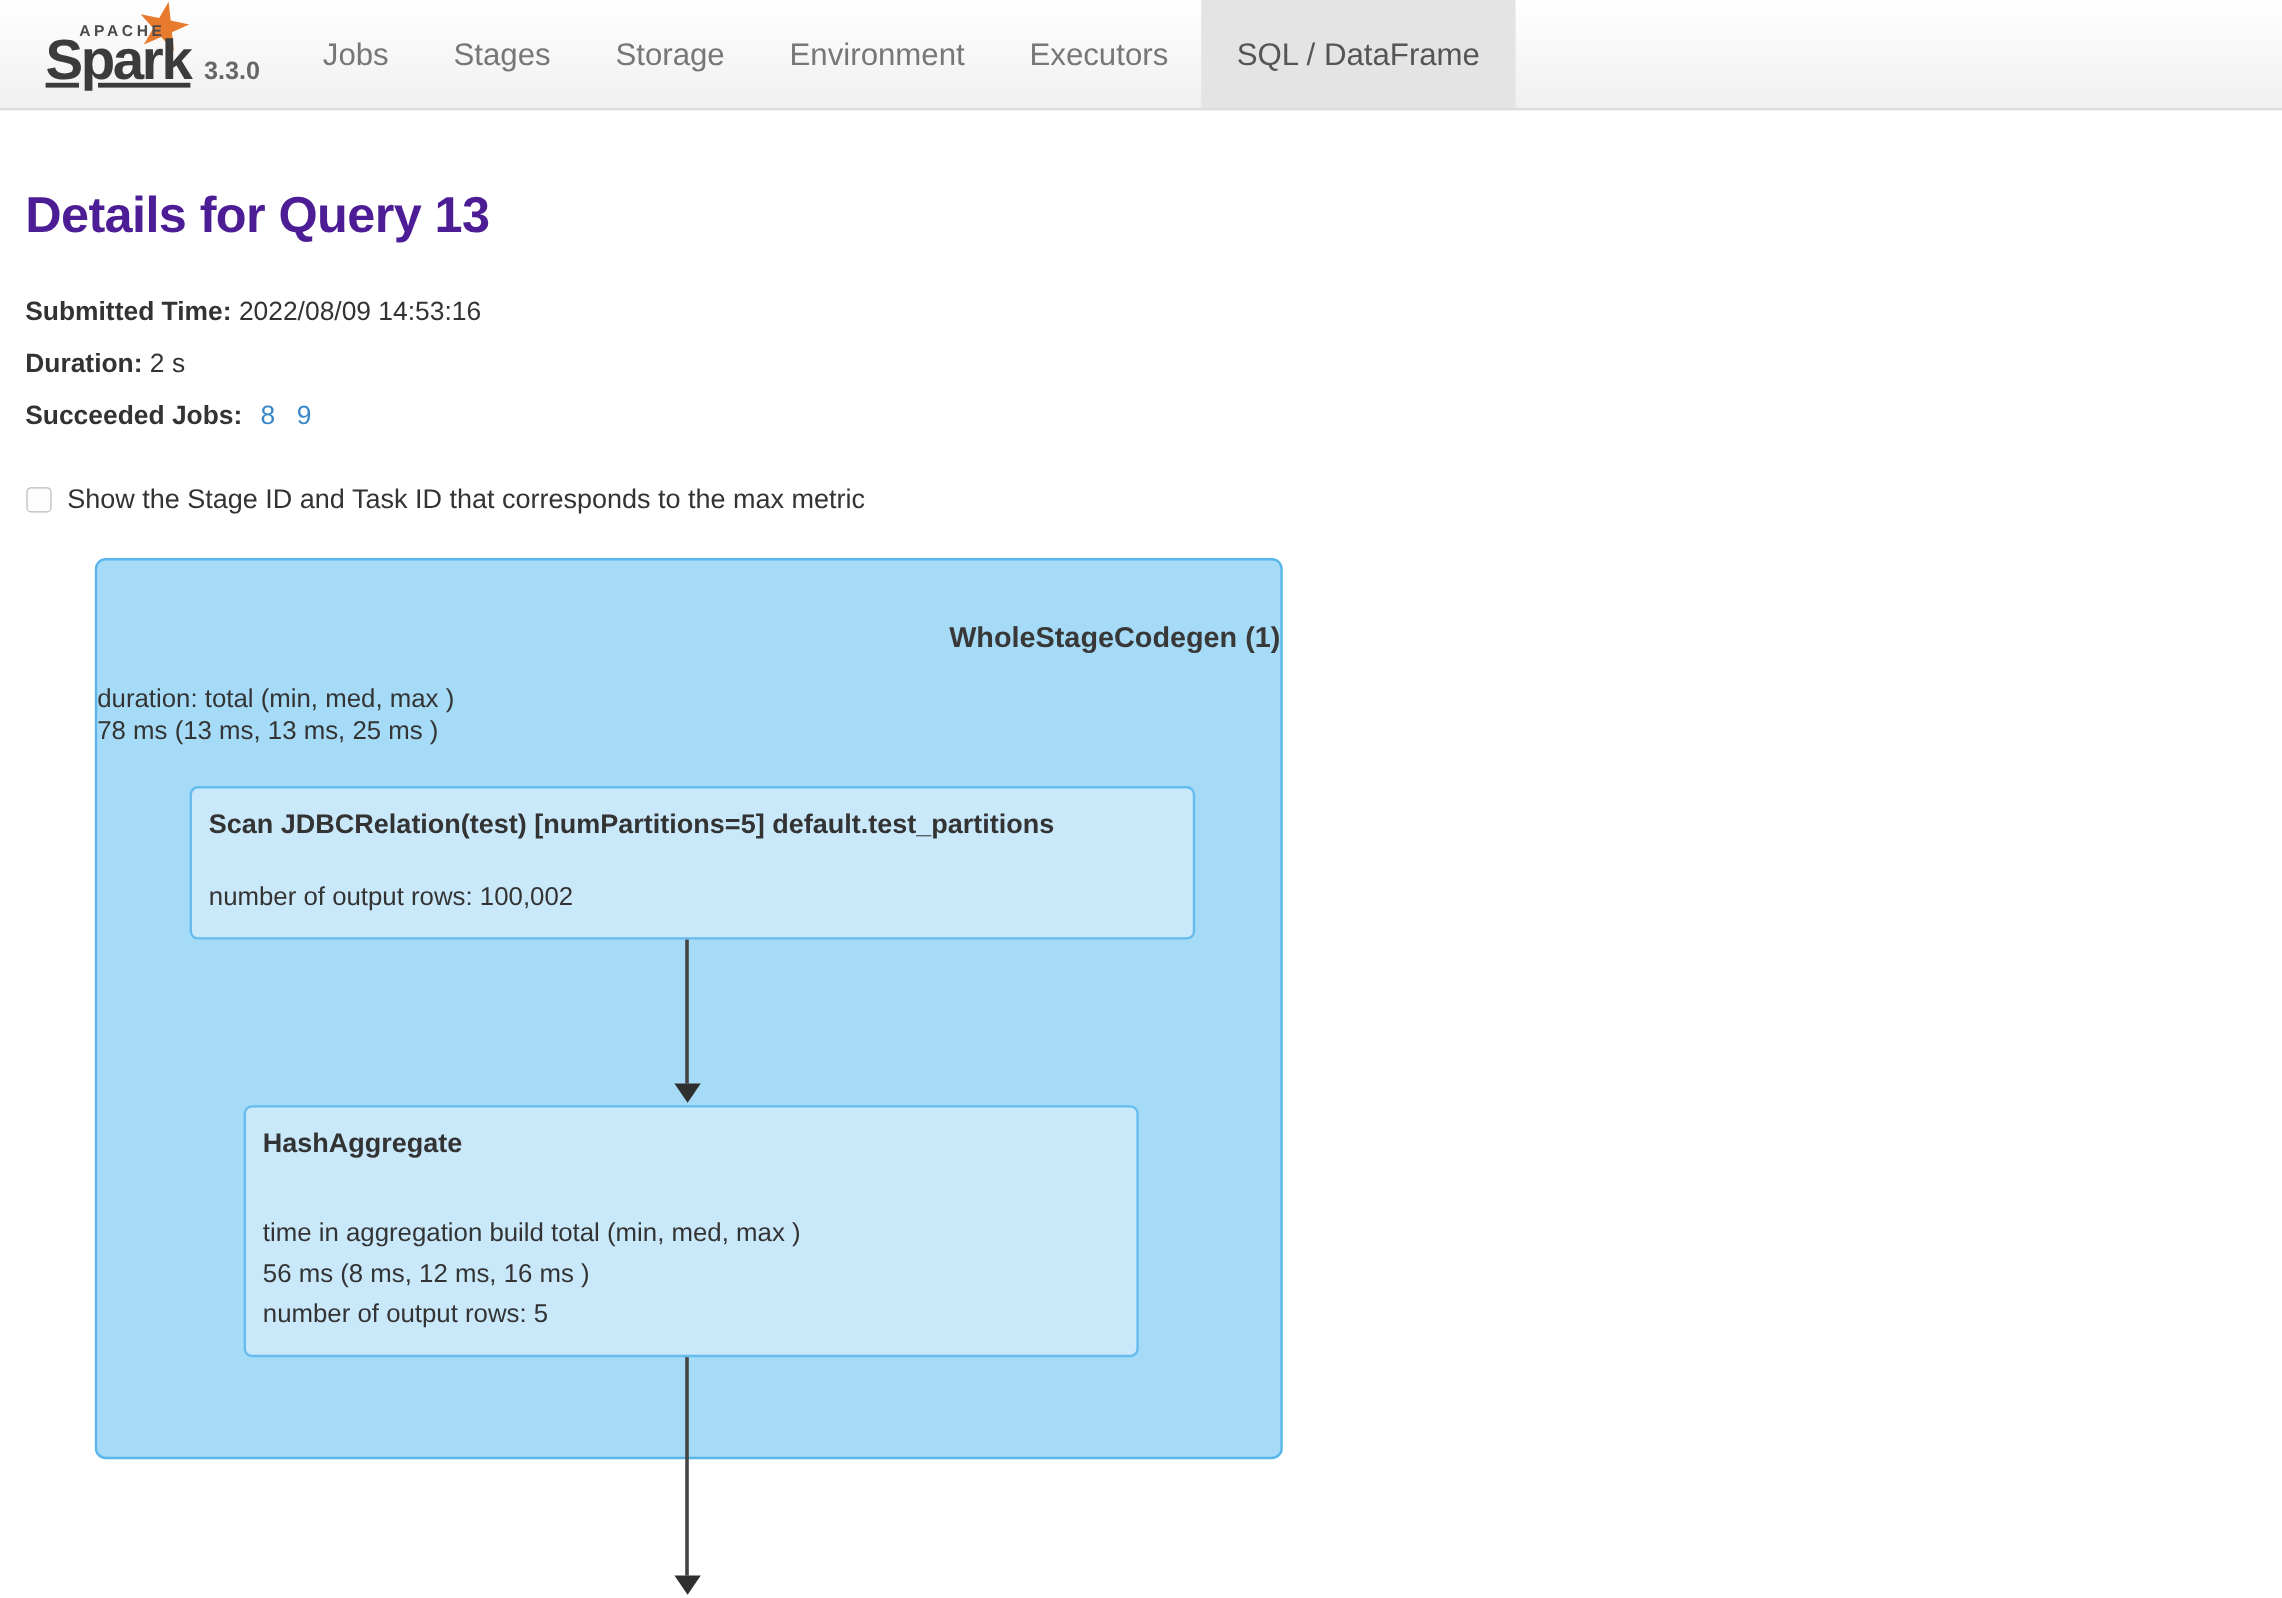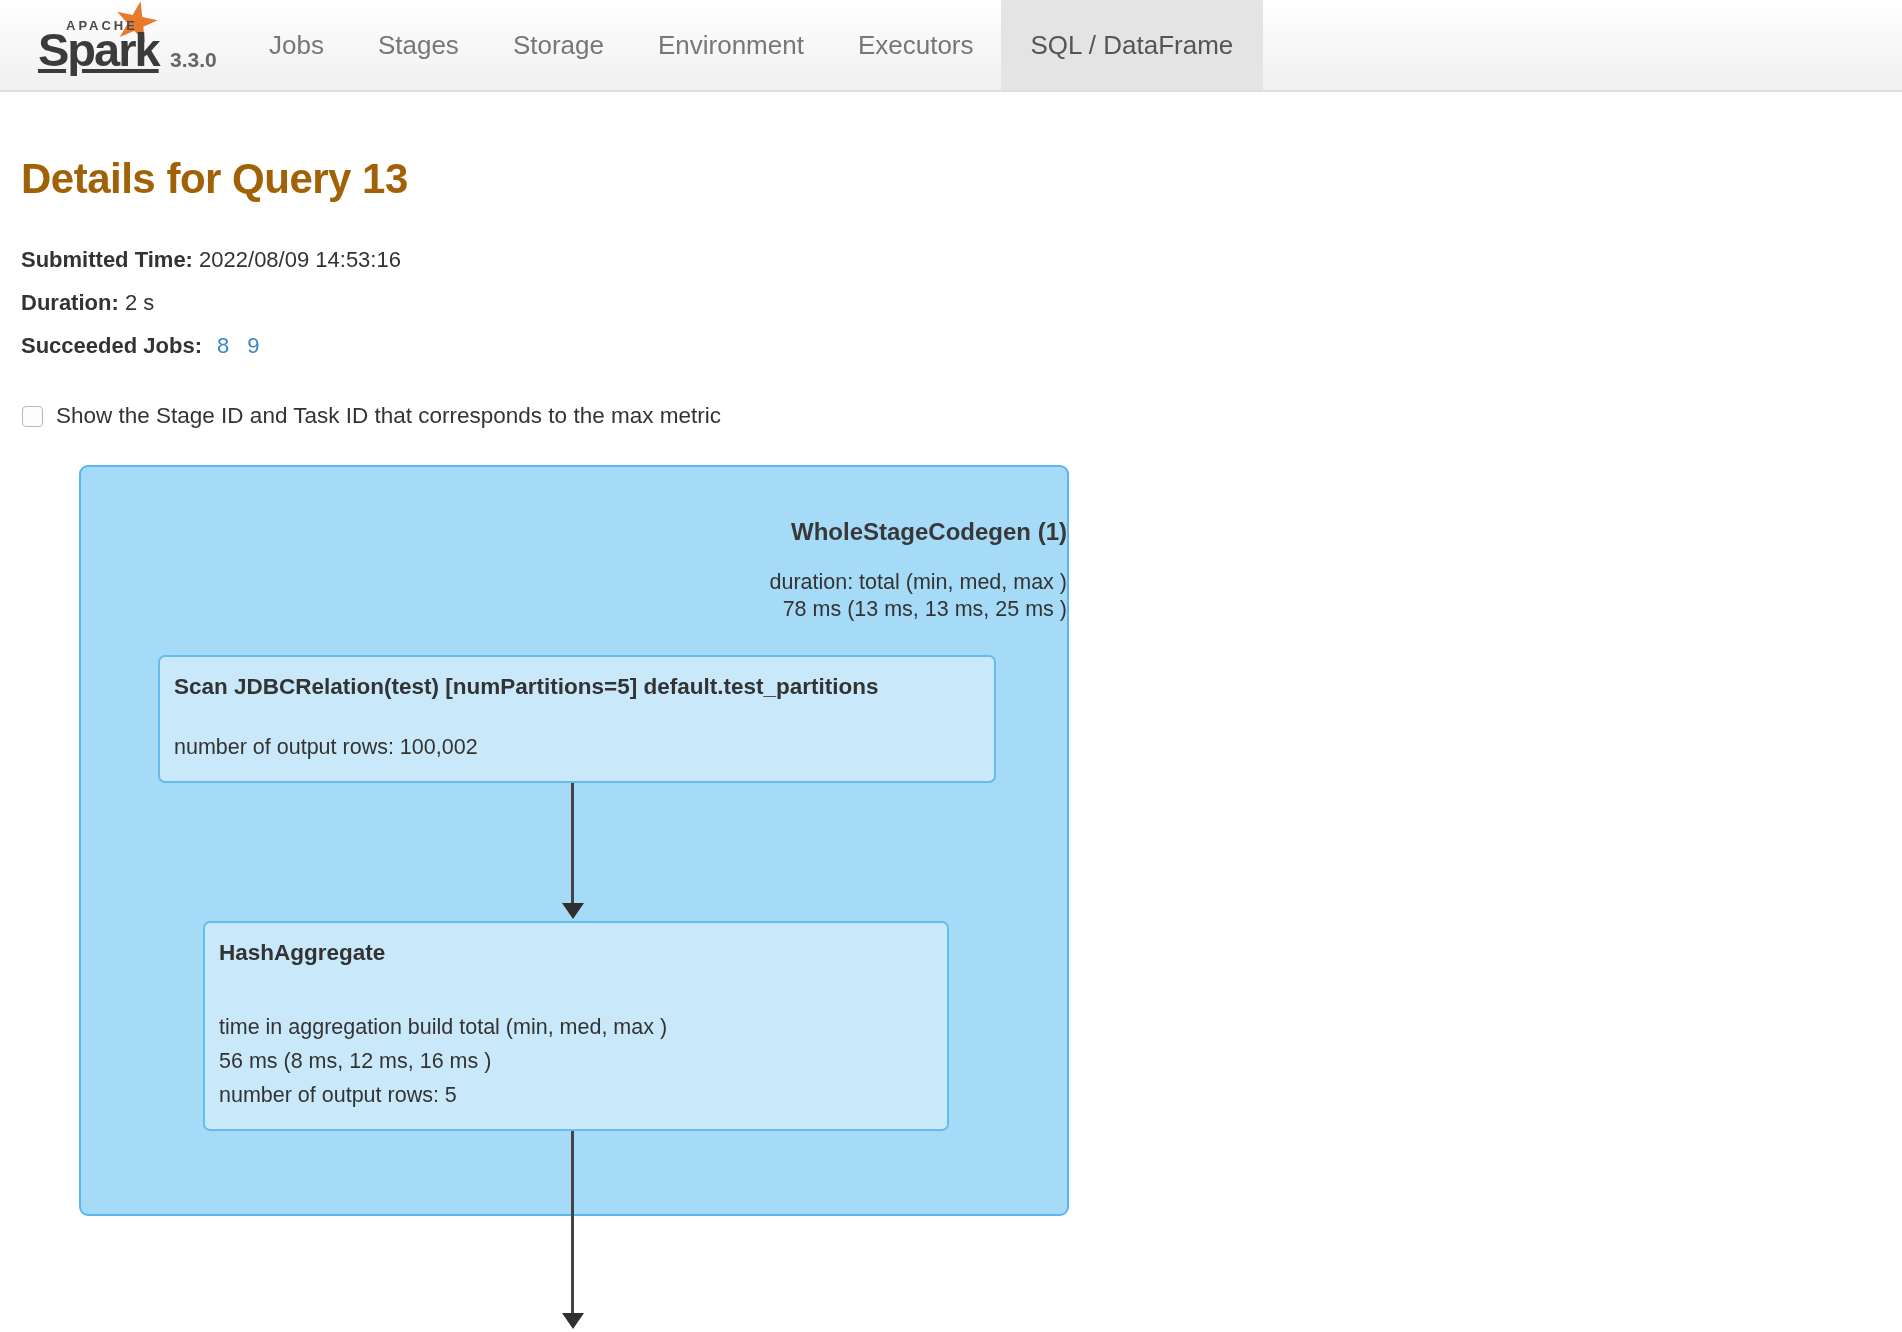--- a/index.html
+++ b/index.html
@@ -19,38 +19,38 @@
   .logo-version { position:absolute; left:152px; top:48px; font-size:21px; font-weight:bold;
     color:#666; }
   .nav { display:flex; align-items:stretch; list-style:none; margin-left:6px; }
   .nav-item { display:flex; align-items:center; padding:16px 27px; font-size:26px;
     color:#777; cursor:pointer; text-decoration:none; }
   .nav-item.active { background:#e4e4e4; color:#555; padding:0 30px; }
 
   
   .main { padding-left:21px; }
   .page-title { margin:64px 0 0 0; font-size:42px; line-height:46px; font-weight:bold;
-    color:#a16207; letter-spacing:-0.5px; }
+    color:#4c1d95; letter-spacing:-0.5px; }
   .meta { margin-top:36px; font-size:22px; line-height:43px; list-style:none; }
   .meta b { font-weight:bold; }
   .meta a { color:#3a87c8; text-decoration:none; cursor:pointer; }
   .job-links a { margin-right:9px; }
   .checkbox-row { margin-top:36px; display:flex; align-items:center; font-size:22.5px;
     color:#333; }
   .checkbox-row input { appearance:none; -webkit-appearance:none; width:21px; height:21px;
     border:1px solid #b9b9b9; border-radius:4px; background:#fdfdfd; margin:0 13px 0 1px;
     cursor:pointer; flex:0 0 auto; }
 
   
   .plan { position:relative; margin-top:36px; margin-left:58px; height:868px; }
   .cluster { position:absolute; left:0; top:0; width:990px; height:751px;
     background:#a6dbf7; border:2px solid #5bb6eb; border-radius:9px; }
   .cluster-title { margin-top:51px; text-align:right;
     font-size:24px; font-weight:bold; color:#383838; }
-  .cluster-metrics { margin-top:23px; text-align:right;
+  .cluster-metrics { margin-top:23px; text-align:left;
     font-size:21.5px; line-height:27px; color:#333; }
   .node { position:absolute; background:#c9e9fb; border:2px solid #66bcee;
     border-radius:7px; display:flex; flex-direction:column; justify-content:space-between;
     padding:17px 14px; z-index:1; }
   .node-title { font-size:22.5px; font-weight:bold; color:#333; }
   .node-metrics { font-size:21.5px; line-height:34px; color:#333; }
   .node-scan { left:79px; top:190px; width:838px; height:128px; }
   .node-hash { left:124px; top:456px; width:746px; height:210px; }
   .arrow { position:absolute; width:3px; background:#444; z-index:2; }
   .arrow::after { content:""; position:absolute; left:50%; bottom:0;

